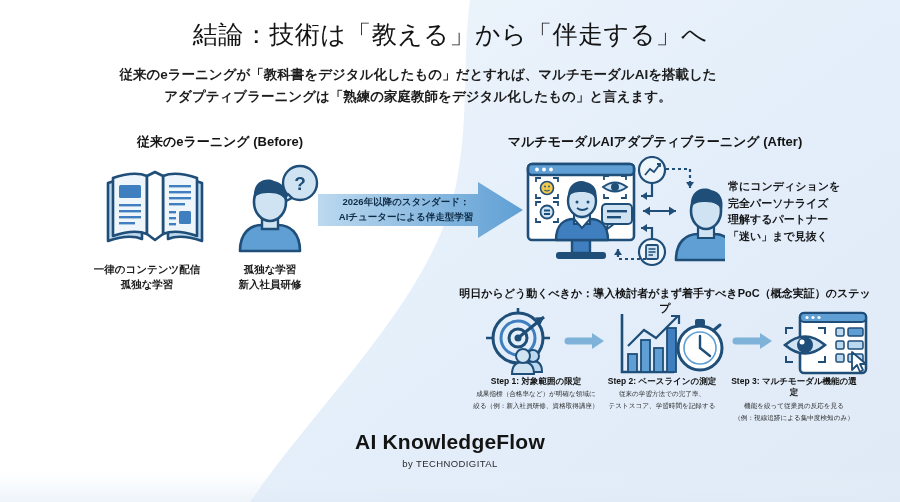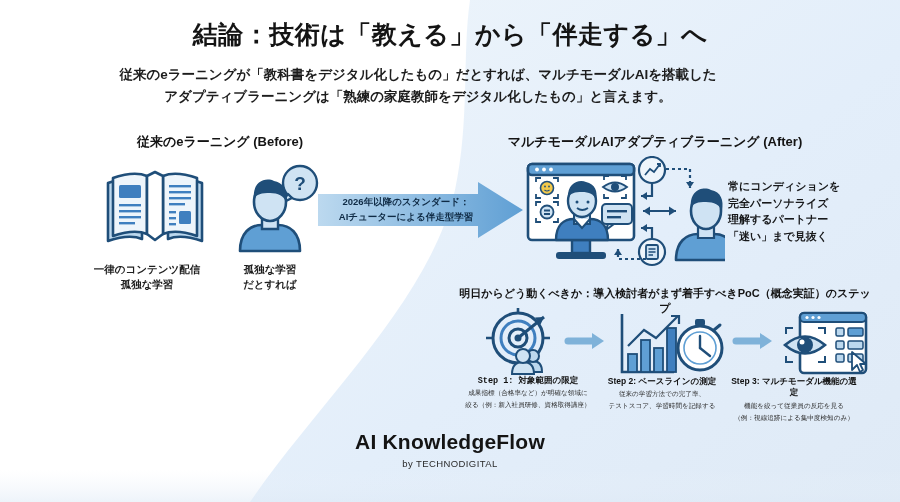--- a/index.html
+++ b/index.html
@@ -12,21 +12,21 @@
     overflow:hidden;
   }
   #bg { position:absolute; inset:0; z-index:0; }
 
   .stage { position:absolute; inset:0; z-index:1; }
 
   
   .title {
     position:absolute; top:18px; left:0; width:900px;
     text-align:center;
-    font-size:25px; font-weight:bold; letter-spacing:.5px;
+    font-size:25px; font-weight:normal; letter-spacing:.5px;
     color:#141414;
   }
   .subtitle {
     position:absolute; top:64px; left:0; width:836px;
     text-align:center;
     font-size:13.5px; font-weight:bold; line-height:1.65;
     color:#1d1d1d;
   }
 
   
@@ -61,21 +61,21 @@
   
   #poc-head {
     position:absolute; left:455px; top:286px; width:420px;
     text-align:center; font-size:11px; font-weight:bold; color:#141414;
   }
   #poc-row { position:absolute; left:470px; top:308px; width:400px; height:70px; }
   #poc-labels { position:absolute; left:462px; top:376px; width:420px; height:45px; }
   .step { position:absolute; top:0; width:132px; text-align:center; }
   .step .t { font-size:8.5px; font-weight:bold; color:#101010; line-height:1.35; }
   .step .d { font-size:6.6px; color:#2a2a2a; line-height:1.5; margin-top:2px; }
-  #step-1 { left:0px;font-family:Liberation Mono, monospace; }
+  #step-1 { left:8px; }
   #step-2 { left:134px; }
   #step-3 { left:266px; }
 
   
   #brand {
     position:absolute; left:0; top:430px; width:900px; text-align:center;
     font-size:21px; font-weight:bold; color:#141414; letter-spacing:.2px;
   }
   #brand-by {
     position:absolute; left:0; top:458px; width:900px; text-align:center;
@@ -159,21 +159,21 @@
     <ellipse cx="40" cy="39" rx="16" ry="19" fill="#cfe3f3" stroke="#1f4e79" stroke-width="2.6"></ellipse>
     <path d="M24,36 C22,18 36,14 44,18 C54,20 58,28 56,39 C54,33 48,30 40,30 C32,30 26,31 24,36 Z" fill="#1f4e79"></path>
   </svg>
 
   <div class="cap" id="cap-left">
     <div>一律のコンテンツ配信</div>
     <div>孤独な学習</div>
   </div>
   <div class="cap" id="cap-right">
     <div>孤独な学習</div>
-    <div>だとすれば</div>
+    <div>新入社員研修</div>
   </div>
 
   <div id="arrow-banner">
     <svg width="205" height="56" viewBox="0 0 205 56" style="position:absolute;left:0;top:0;">
       <defs>
         <linearGradient id="arrG" x1="0" y1="0" x2="1" y2="0">
           <stop offset="0%" stop-color="#bcd9ef"></stop>
           <stop offset="100%" stop-color="#5f9fd4"></stop>
         </linearGradient>
       </defs>

